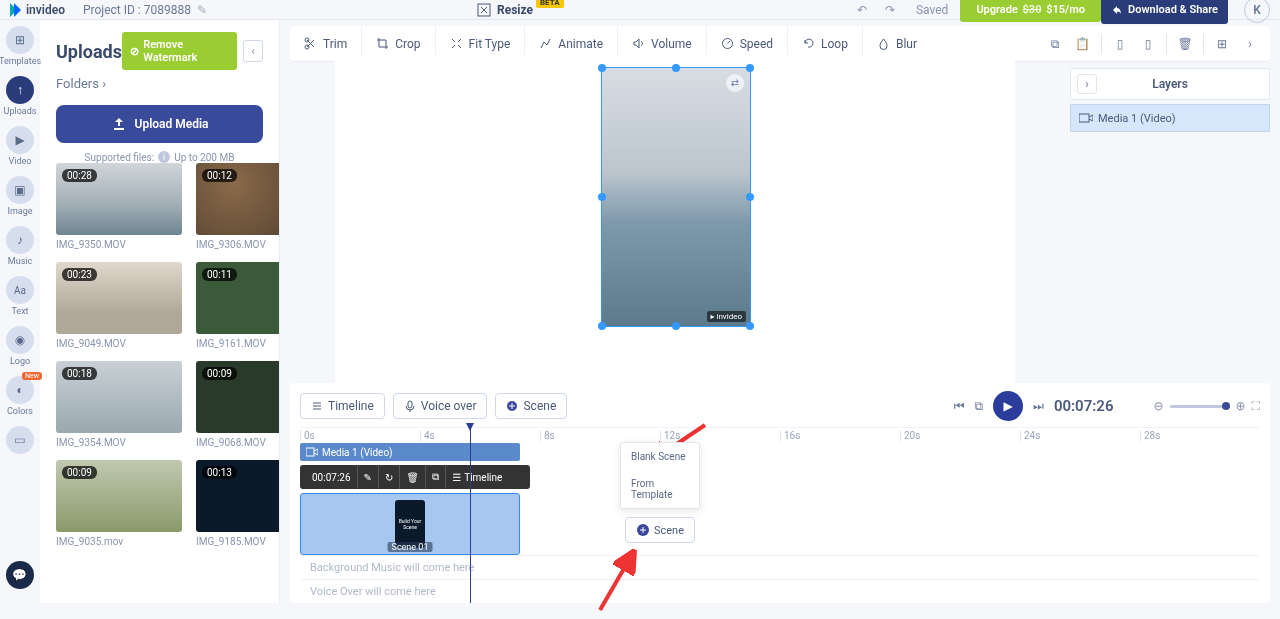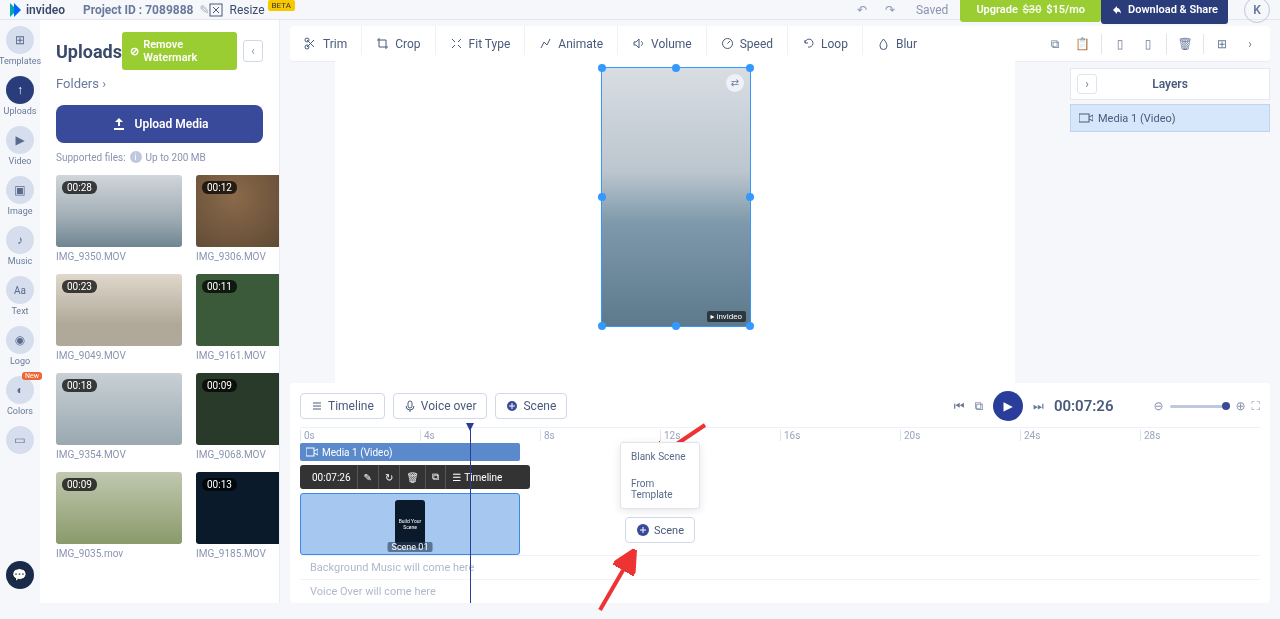--- a/index.html
+++ b/index.html
@@ -2,23 +2,23 @@
 <html><head>
 <meta charset="utf-8">
 <style>
 *{box-sizing:border-box;margin:0;padding:0;font-family:-apple-system,BlinkMacSystemFont,"Segoe UI",Roboto,sans-serif}
 body{width:1280px;height:619px;background:#f5f7fb;overflow:hidden;font-size:12px;color:#333}
 .header{display:flex;align-items:center;height:20px;background:#f5f7fb;padding:0 10px;border-bottom:1px solid #e3e6ef}
 .logo{display:flex;align-items:center;margin-right:18px}
 .logo-tri{width:0;height:0;border-left:7px solid #0aa;border-top:7px solid transparent;border-bottom:7px solid transparent;margin-right:0}
 .logo-tri2{width:0;height:0;border-left:7px solid #06f;border-top:7px solid transparent;border-bottom:7px solid transparent;margin-left:-3px;margin-right:5px}
 .logo-txt{font-weight:600;color:#3a4a6a}
-.project{color:#6a7a9a;font-weight:700}
+.project{color:#6a7a9a;font-weight:400}
 .pencil{color:#a0aac0;margin-left:6px;font-size:12px}
-.resize-top{display:flex;align-items:flex-end;color:#3a4a6a;font-weight:400}
+.resize-top{margin-left:270px;display:flex;align-items:flex-start;color:#3a4a6a;font-weight:700}
 .resize-top svg{margin-right:6px}
 .beta{font-size:8px;background:#f7c800;color:#333;padding:1px 4px;border-radius:2px;margin-left:3px;position:relative;top:-6px}
 .spacer{flex:1}
 .ico-btn{width:28px;height:28px;display:flex;align-items:center;justify-content:center;color:#8a94b0;cursor:pointer}
 .saved{color:#8a94b0;margin:0 12px}
 .upgrade{background:#9acd32;color:#fff;padding:6px 16px;border-radius:3px;font-weight:600;font-size:11px;margin-right:0}
 .upgrade .strike{text-decoration:line-through;opacity:.85;margin:0 2px}
 .download{background:#2a3d7a;color:#fff;padding:8px 10px;border-radius:3px;font-weight:600;font-size:11px;display:flex;align-items:center;margin-right:16px}
 .download svg{margin-right:5px}
 .avatar{width:26px;height:26px;border-radius:50%;border:1px solid #c0c8de;display:flex;align-items:center;justify-content:center;color:#6a7a9a;font-weight:600}
@@ -33,21 +33,21 @@
 .rail .help .rail-circle{background:#1a2a4a;color:#fff}
 .sidebar{width:300px;background:#fff;padding:12px 16px;overflow:hidden;border-right:1px solid #e8ecf5}
 .side-top{display:flex;align-items:center;justify-content:space-between;margin-bottom:6px}
 .side-title{font-size:18px;font-weight:700;color:#3a4a6a}
 .remove-wm{background:#9acd32;color:#fff;font-size:11px;font-weight:600;padding:6px 8px;border-radius:3px;display:flex;align-items:center}
 .remove-wm::before{content:"⊘";margin-right:4px}
 .collapse{width:22px;height:22px;border:1px solid #d0d8ea;border-radius:3px;display:flex;align-items:center;justify-content:center;color:#8a94b0;margin-left:6px}
 .folders{color:#6a7a9a;font-size:13px;margin-bottom:14px}
 .upload-btn{background:#3a4a9a;color:#fff;height:38px;border-radius:8px;display:flex;align-items:center;justify-content:center;font-weight:600;margin-bottom:8px}
 .upload-btn svg{margin-right:8px}
-.support{color:#8a94b0;font-size:10px;display:flex;align-items:center;justify-content:flex-start;margin-bottom:12px}
+.support{color:#8a94b0;font-size:10px;display:flex;align-items:center;justify-content:center;}
 .support .info{display:inline-flex;width:12px;height:12px;border-radius:50%;background:#c0c8de;color:#fff;align-items:center;justify-content:center;margin:0 4px;font-size:9px}
 .thumbs{display:grid;grid-template-columns:1fr 1fr;gap:12px 14px}
 .thumb{display:flex;flex-direction:column}
 .thumb-img{width:126px;height:72px;border-radius:3px;position:relative;background:#789}
 .dur{position:absolute;top:6px;left:6px;background:rgba(0,0,0,.72);color:#fff;font-size:10px;padding:1px 5px;border-radius:6px}
 .thumb-name{font-size:10px;color:#8a94b0;margin-top:4px}
 .canvas-area{flex:1;display:flex;flex-direction:column}
 .toolbar{height:36px;background:#fff;display:flex;align-items:center;border-bottom:1px solid #e8ecf5;margin:6px 10px 0 10px;border-radius:4px}
 .tool{display:flex;align-items:center;padding:0 14px;height:36px;color:#4a5a7a;font-size:12px;border-right:1px solid #eef1f8;cursor:pointer}
 .tool svg{margin-right:6px}

